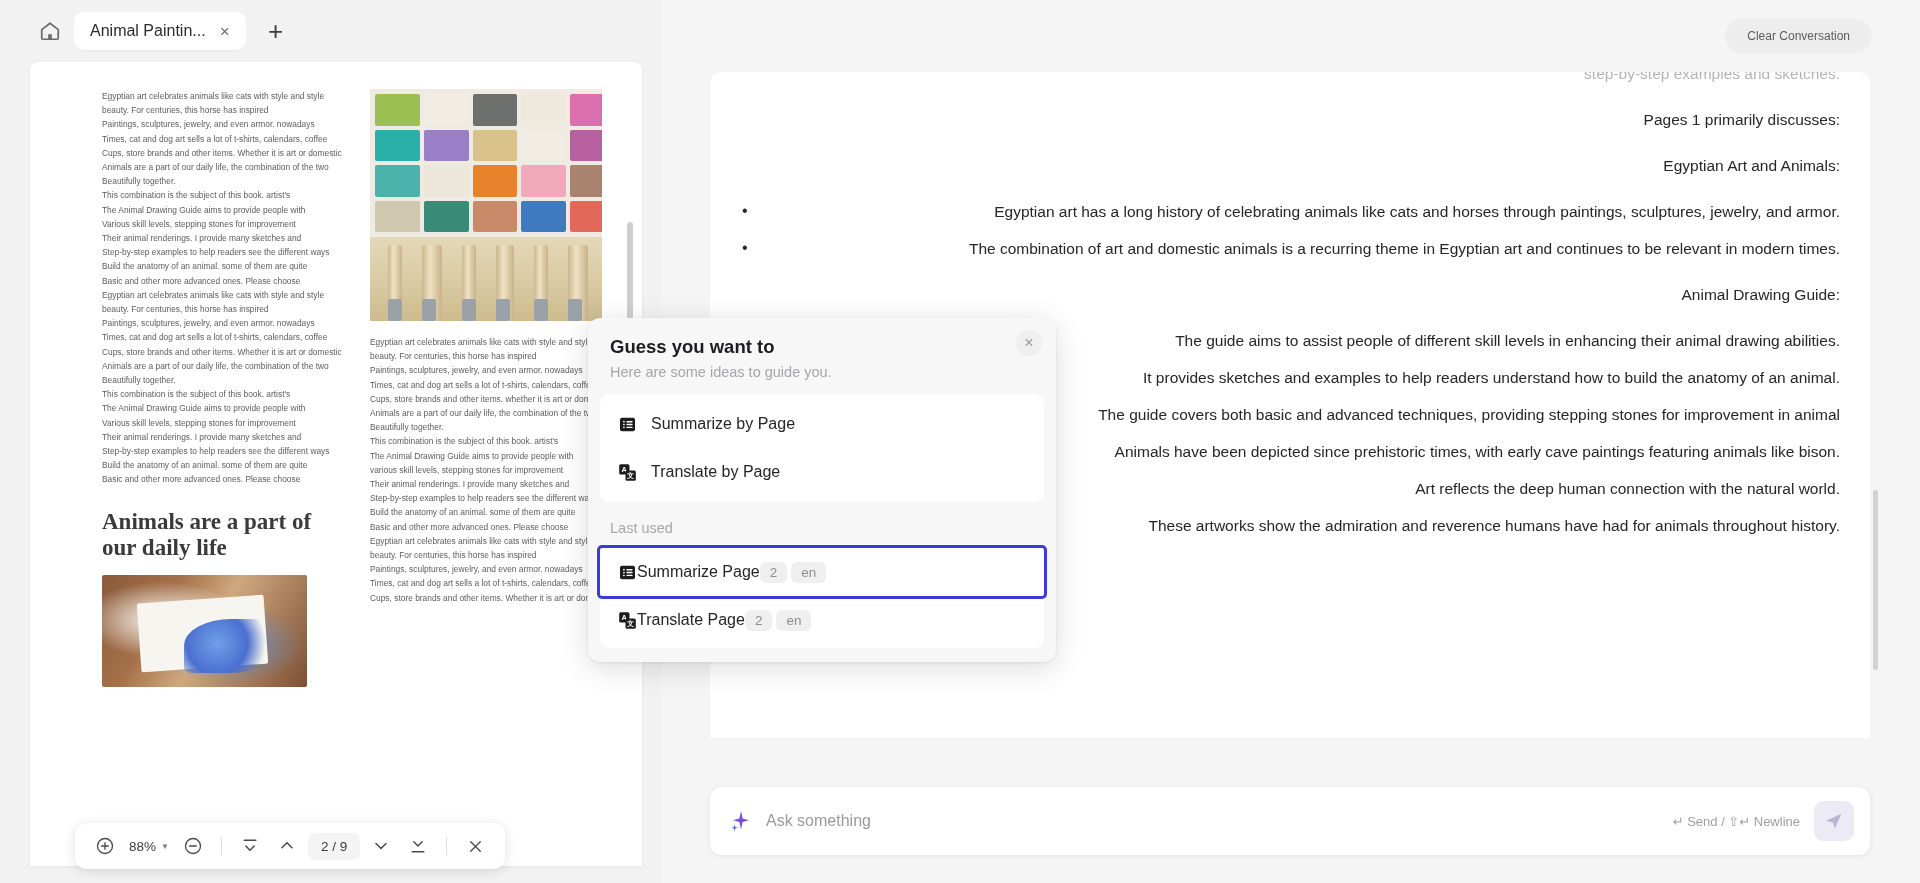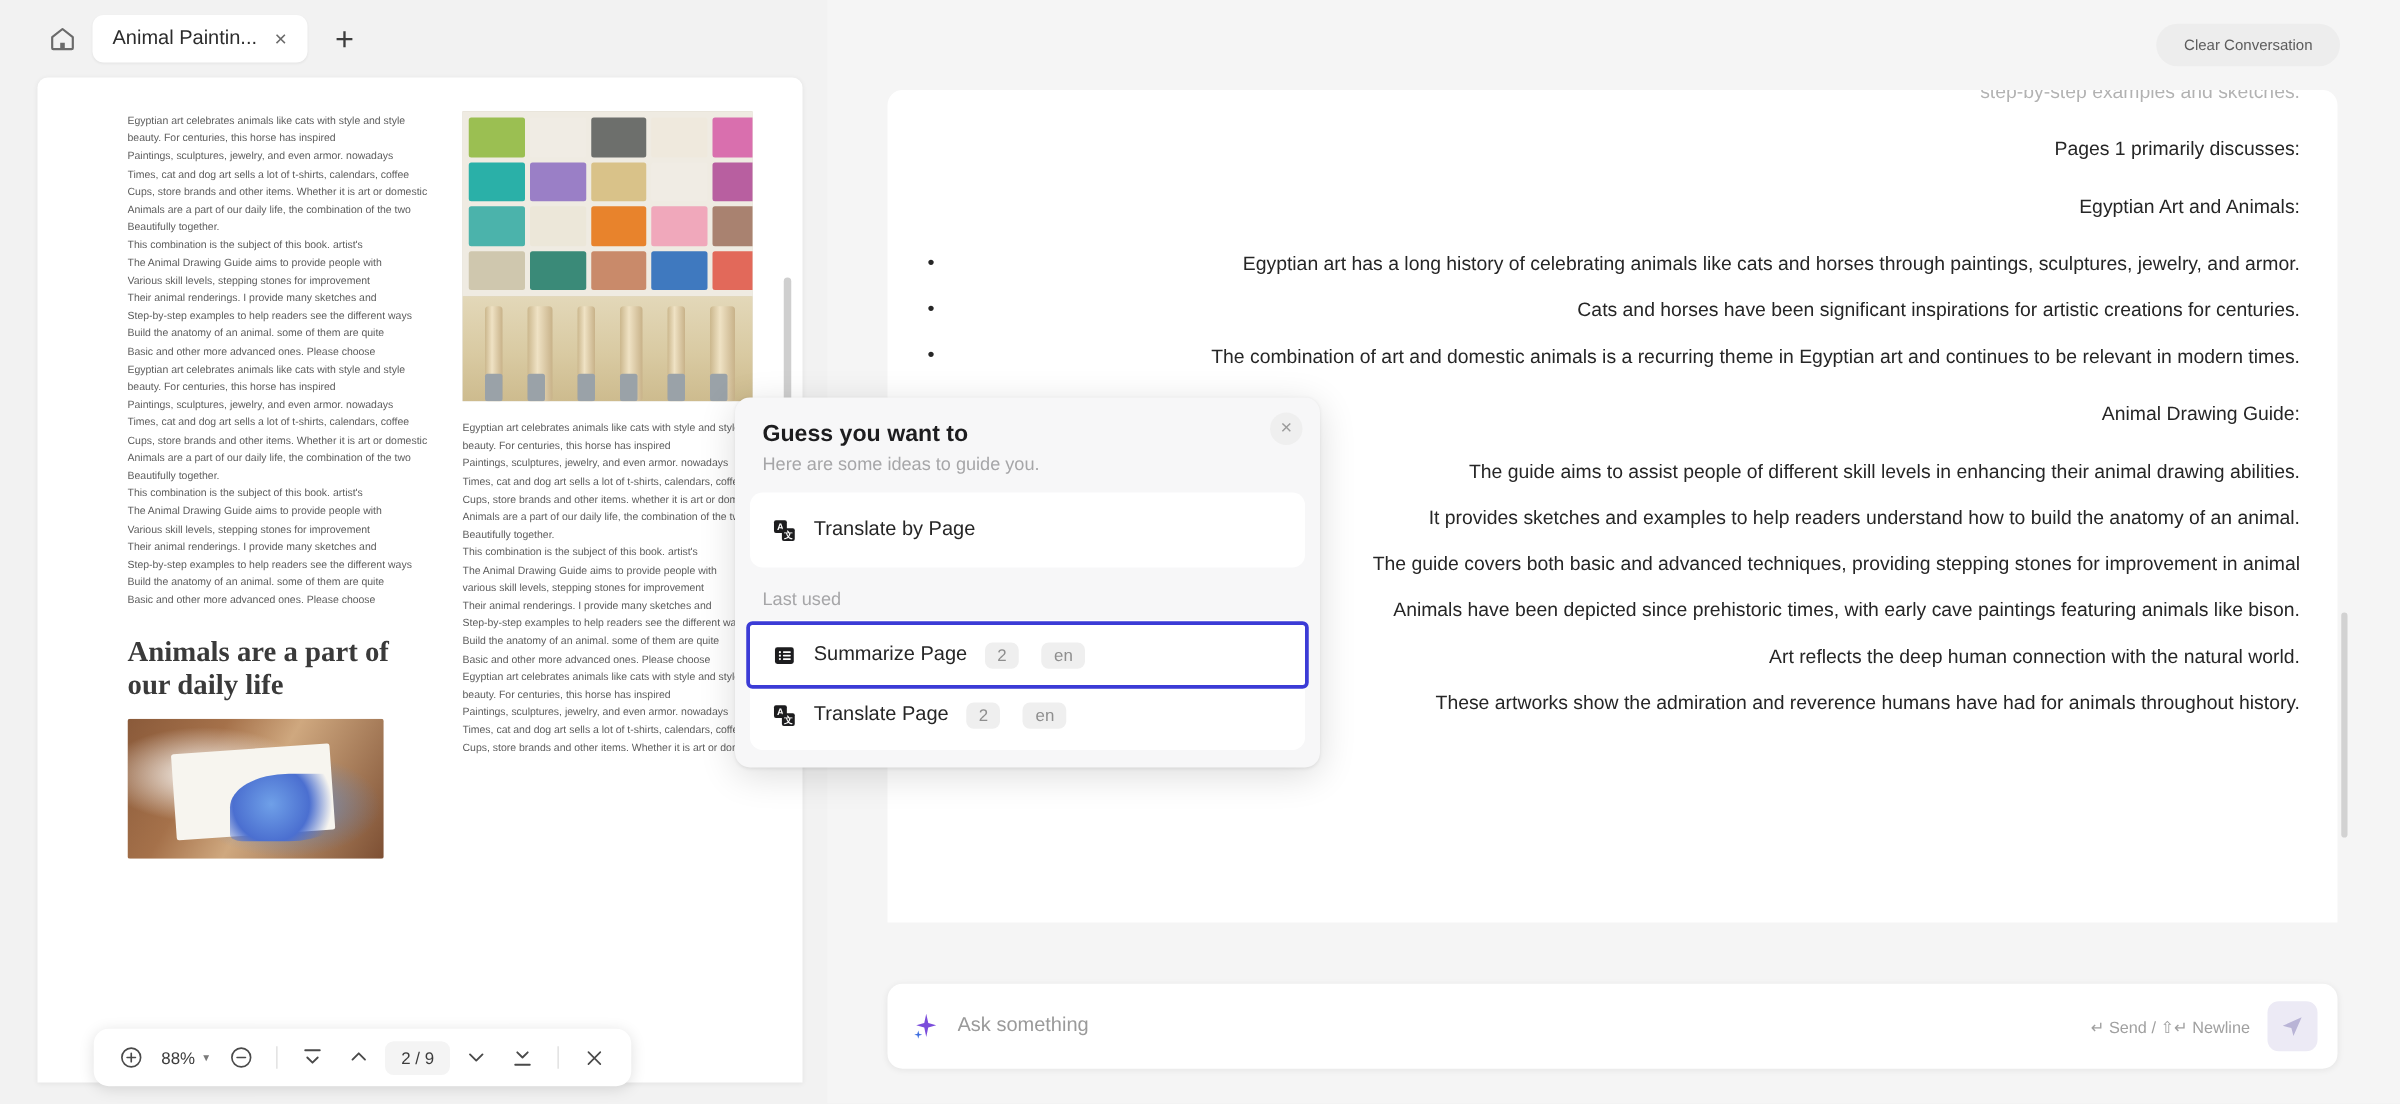--- a/index.html
+++ b/index.html
@@ -267,21 +267,21 @@
     display: flex; align-items: center; gap: 14px;
     height: 48px; padding: 0 18px;
     font-size: 16px; color: #262626; cursor: pointer;
   }
   .sec-label {
     font-size: 14.5px; color: #a6a6a8;
     padding: 18px 22px 8px 22px;
   }
   .popup-list { background: #fff; border-radius: 10px; margin: 0 12px; padding: 4px 0; }
   .lu-item {
-    display: flex; align-items: center; gap: 14px;
+    display: flex; align-items: center; gap: 0;
     height: 48px; padding: 0 18px;
     font-size: 16px; color: #262626; cursor: pointer;
     border-radius: 6px;
   }
   .lu-item.highlight {
     outline: 3px solid #3b3bd6;
     outline-offset: 0;
     border-radius: 2px;
     background: #fff;
   }
@@ -473,21 +473,20 @@
       <button class="clear-btn">Clear Conversation</button>
     </div>
 
     <div class="chat-card">
       <div class="msg">
         <p class="clipped">step-by-step examples and sketches.</p>
         <p>Pages 1 primarily discusses:</p>
         <p>Egyptian Art and Animals:</p>
         <ul id="sec1-list">
             <li>Egyptian art has a long history of celebrating animals like cats and horses through paintings, sculptures, jewelry, and armor.</li>
-            <li>Cats and horses have been significant inspirations for artistic creations for centuries.</li>
             <li>The combination of art and domestic animals is a recurring theme in Egyptian art and continues to be relevant in modern times.</li>
           </ul>
         <p>Animal Drawing Guide:</p>
         <ul id="sec2-list">
             <li>The guide aims to assist people of different skill levels in enhancing their animal drawing abilities.</li>
             <li>It provides sketches and examples to help readers understand how to build the anatomy of an animal.</li>
             <li>The guide covers both basic and advanced techniques, providing stepping stones for improvement in animal</li>
             <li>Animals have been depicted since prehistoric times, with early cave paintings featuring animals like bison.</li>
             <li>Art reflects the deep human connection with the natural world.</li>
             <li>These artworks show the admiration and reverence humans have had for animals throughout history.</li>
@@ -515,20 +514,34 @@
   </div>
 
   <div class="popup">
     <div class="popup-head">
       <div class="popup-title">Guess you want to</div>
       <div class="popup-sub">Here are some ideas to guide you.</div>
       <div class="popup-close">×</div>
     </div>
 
     <div class="popup-group" id="suggestion-group">
+        <div class="popup-item">
+          <span class="ic">
+            <svg width="19" height="19" viewBox="0 0 24 24">
+              <rect x="2.5" y="3.5" width="19" height="17" rx="2.5" fill="#1c1c1e"></rect>
+              <circle cx="7.5" cy="8.5" r="1.1" fill="#fff"></circle>
+              <circle cx="7.5" cy="12" r="1.1" fill="#fff"></circle>
+              <circle cx="7.5" cy="15.5" r="1.1" fill="#fff"></circle>
+              <rect x="10.5" y="7.7" width="8" height="1.7" rx=".8" fill="#fff"></rect>
+              <rect x="10.5" y="11.2" width="8" height="1.7" rx=".8" fill="#fff"></rect>
+              <rect x="10.5" y="14.7" width="8" height="1.7" rx=".8" fill="#fff"></rect>
+            </svg>
+          </span>
+          <span>Summarize by Page</span>
+        </div>
         <div class="popup-item">
           <span class="ic">
             <svg width="19" height="19" viewBox="0 0 24 24">
               <rect x="1.5" y="1.5" width="13" height="13" rx="2" fill="#1c1c1e"></rect>
               <text x="8" y="11.5" font-size="9.5" font-family="Liberation Sans, sans-serif" font-weight="700" fill="#fff" text-anchor="middle">A</text>
               <rect x="9.5" y="9.5" width="13" height="13" rx="2" fill="#1c1c1e"></rect>
               <text x="16" y="19.5" font-size="9" font-family="Liberation Sans, sans-serif" font-weight="700" fill="#fff" text-anchor="middle">文</text>
             </svg>
           </span>
           <span>Translate by Page</span>

